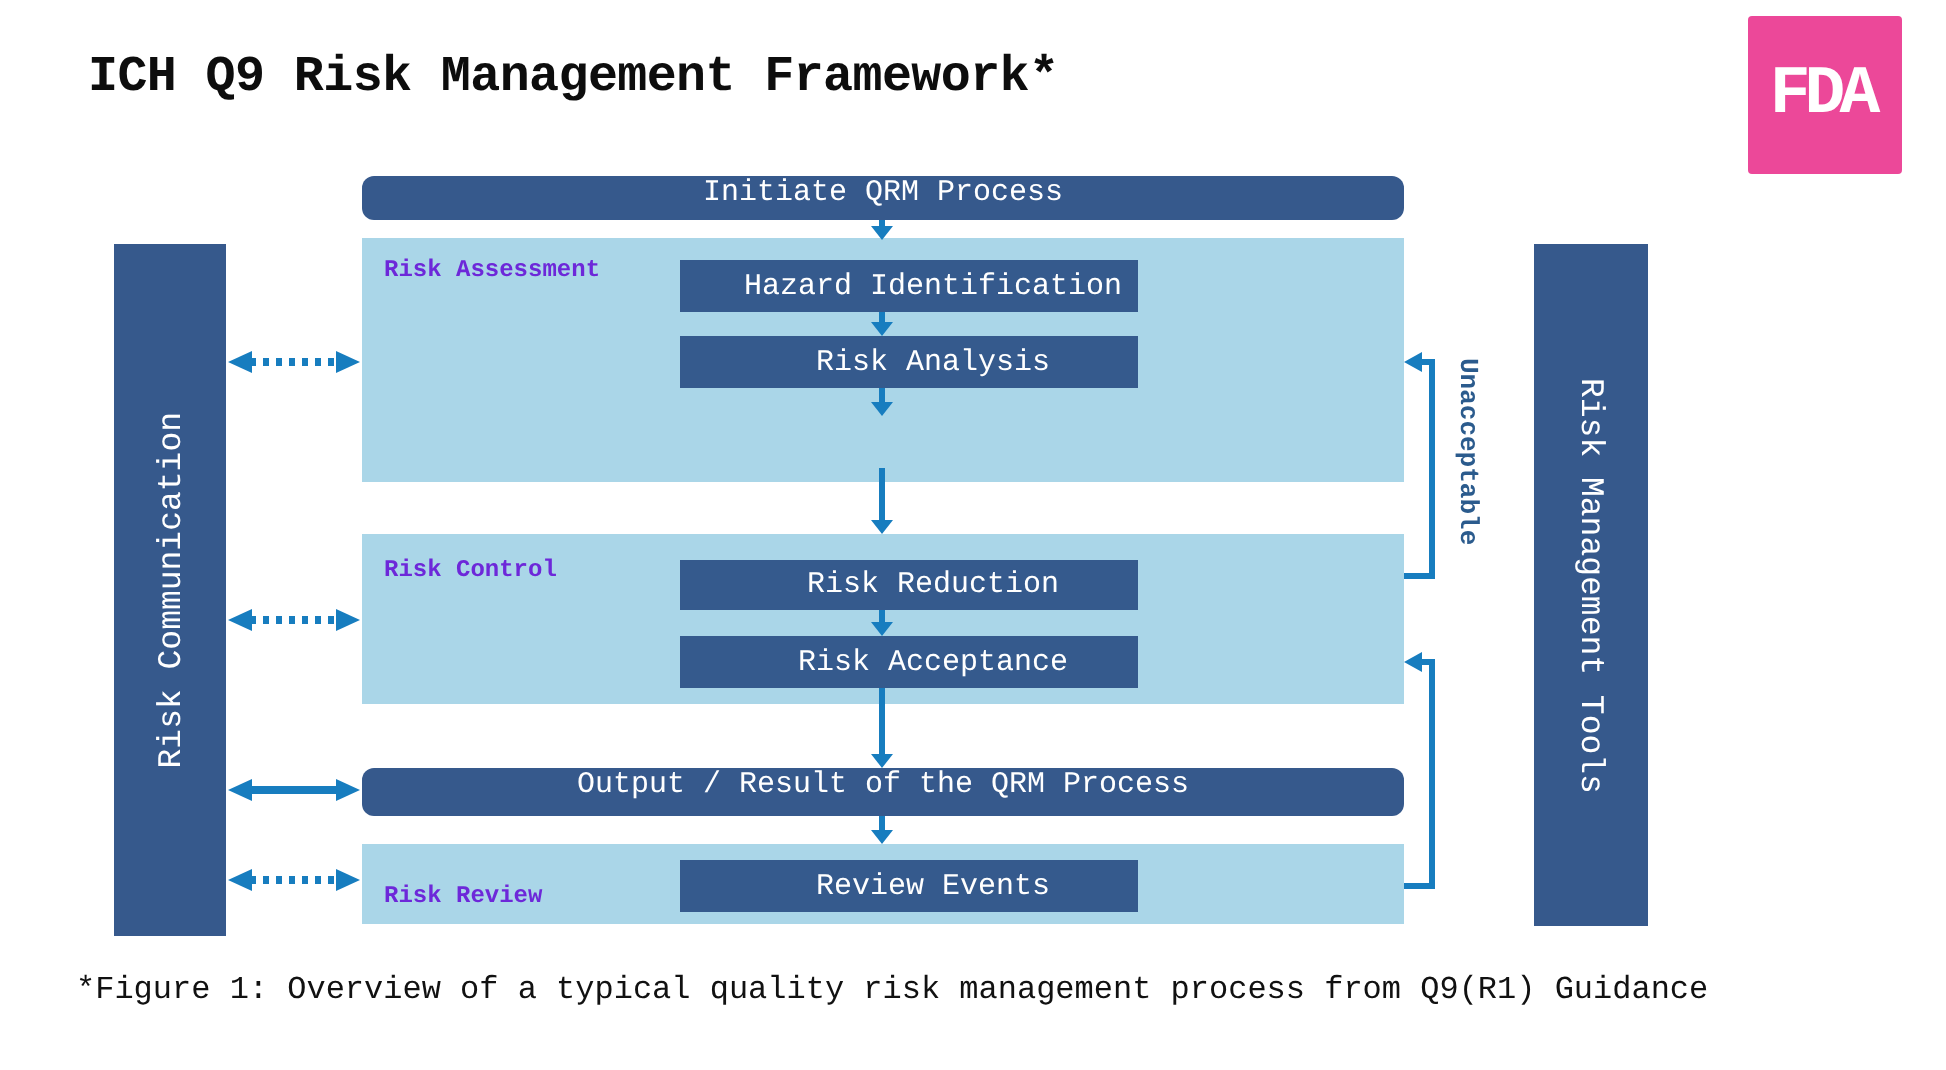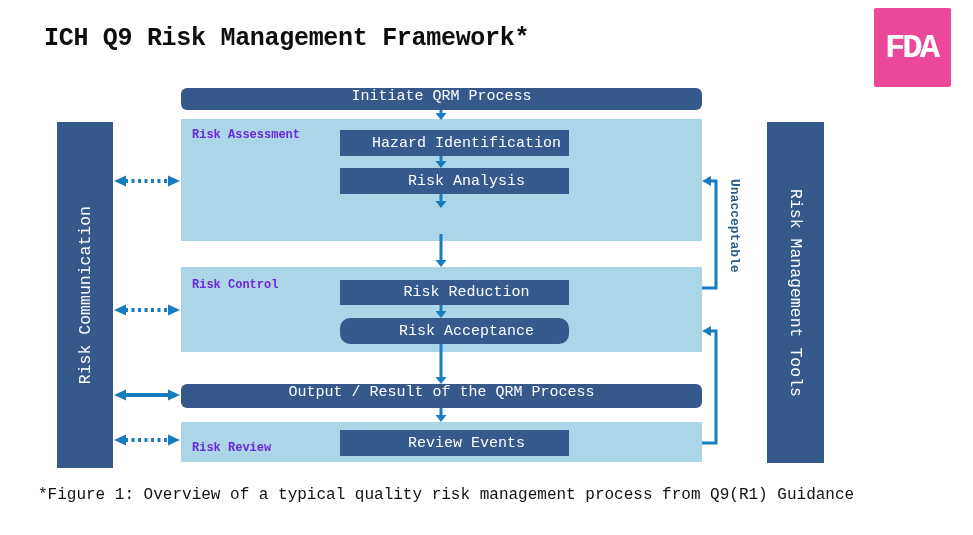--- a/index.html
+++ b/index.html
@@ -98,21 +98,21 @@
   </div>
   <div class="abs step-box" style="top:168px;">
     <span>Risk Analysis</span>
   </div>
 
   <div class="abs panel panel-control"></div>
   <div class="abs panel-label" style="left:192px; top:278px;">Risk Control</div>
   <div class="abs step-box" style="top:280px; height:25px;">
     <span>Risk Reduction</span>
   </div>
-  <div class="abs step-box" style="top:318px;border-radius:10px;">
+  <div class="abs step-box" style="top:318px;">
     <span>Risk Acceptance</span>
   </div>
 
   <div class="abs bar bar-output">
     <span>Output / Result of the QRM Process</span>
   </div>
 
   <div class="abs panel panel-review"></div>
   <div class="abs panel-label" style="left:192px; top:429px;margin-top:12px;">Risk Review</div>
   <div class="abs step-box" style="top:430px;">

